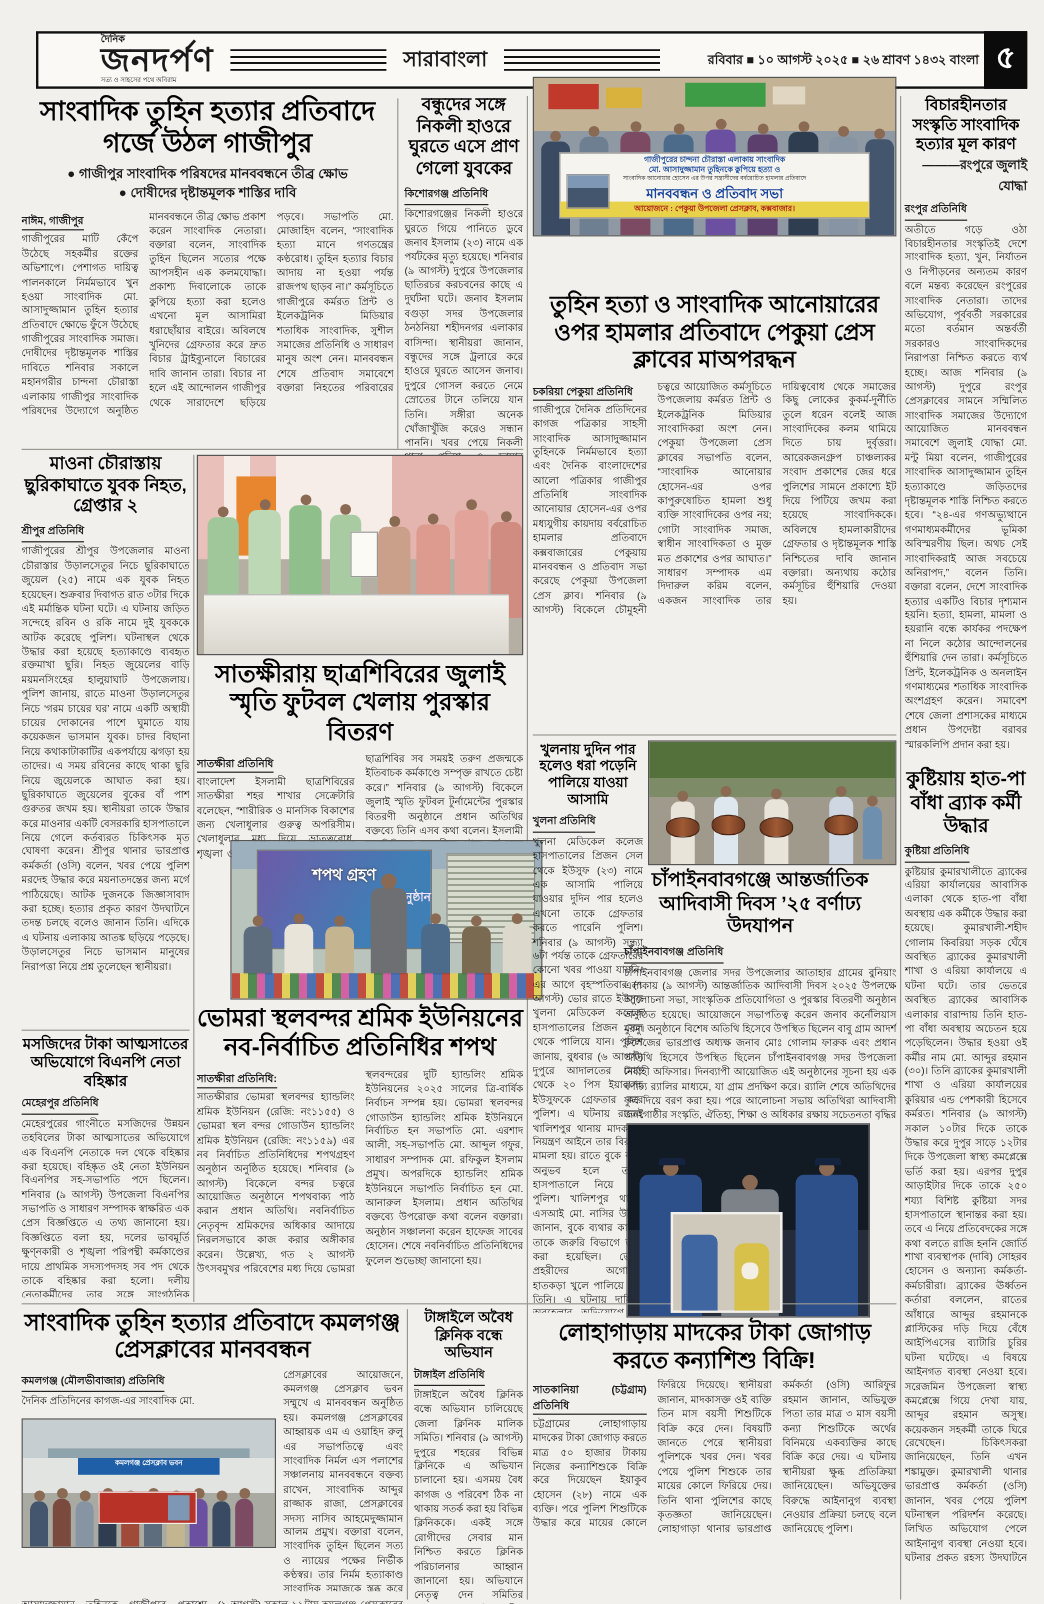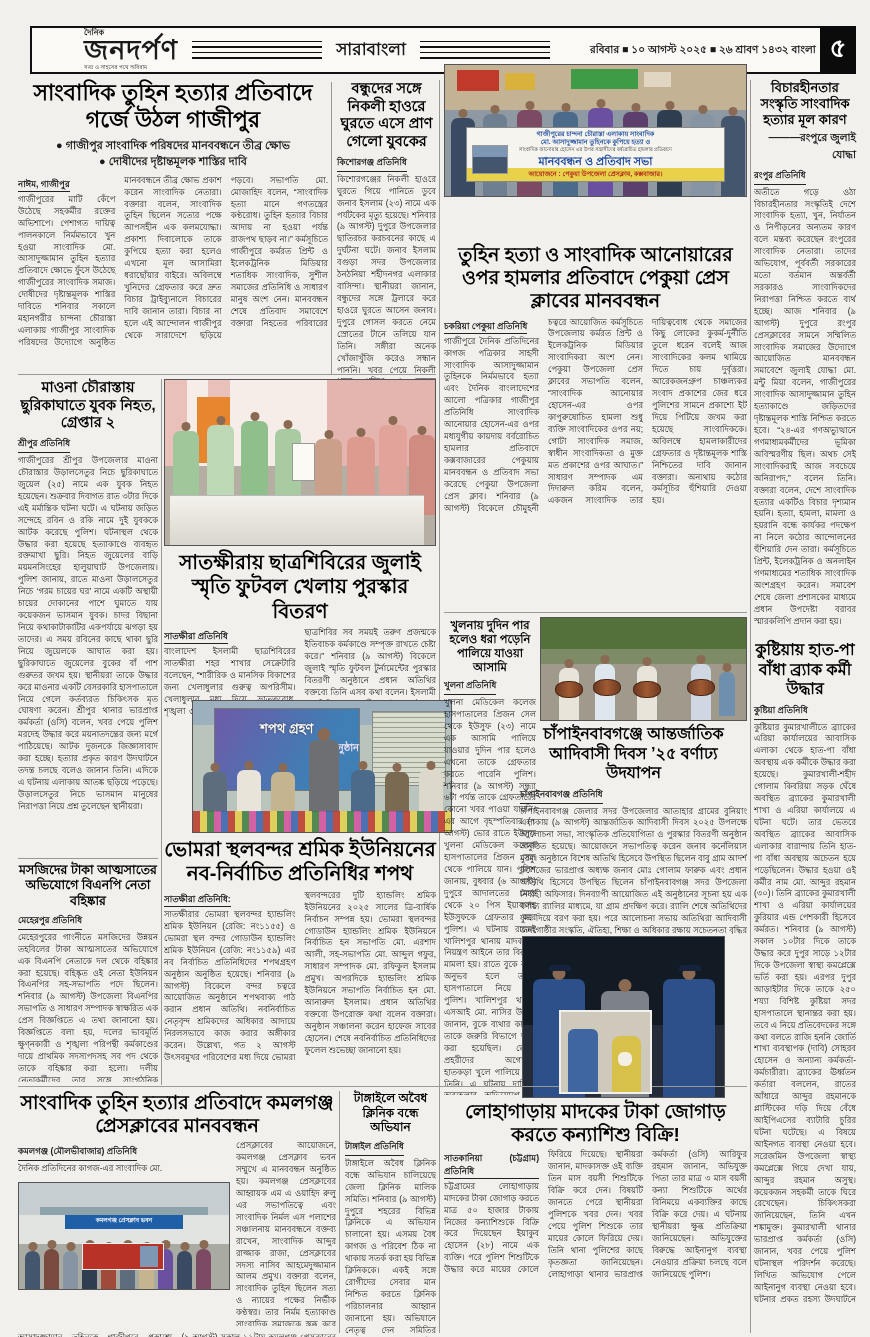--- a/index.html
+++ b/index.html
@@ -172,21 +172,21 @@
     <div class="pek-banner">
       <div class="pek-b1">গাজীপুরের চান্দনা চৌরাস্তা এলাকায় সাংবাদিক</div>
       <div class="pek-b1">মো. আসাদুজ্জামান তুহিনকে কুপিয়ে হত্যা ও</div>
       <div class="pek-b2">সাংবাদিক আনোয়ার হোসেন এর উপর সন্ত্রাসীদের বর্বরোচিত হামলার প্রতিবাদে</div>
       <div class="pek-title">মানববন্ধন ও প্রতিবাদ সভা</div>
       <div class="pek-portrait"></div>
       <div class="pek-foot">আয়োজনে : পেকুয়া উপজেলা প্রেসক্লাব, কক্সবাজার।</div>
     </div>
   </div>
   <div class="art" style="left:444px;top:243px;width:303px;">
-    <div class="hl hl-pekua">তুহিন হত্যা ও সাংবাদিক আনোয়ারের ওপর হামলার প্রতিবাদে পেকুয়া প্রেস ক্লাবের মানববন্ধন</div>
+    <div class="hl hl-pekua">তুহিন হত্যা ও সাংবাদিক আনোয়ারের ওপর হামলার প্রতিবাদে পেকুয়া প্রেস ক্লাবের মাঅপরদ্ধন</div>
     <div class="body cols3" style="height:293px;margin-top:4px;">
       <span class="byline">চকরিয়া পেকুয়া প্রতিনিধি</span>
       <div>গাজীপুরে দৈনিক প্রতিদিনের কাগজ পত্রিকার সাহসী সাংবাদিক আসাদুজ্জামান তুহিনকে নির্মমভাবে হত্যা এবং দৈনিক বাংলাদেশের আলো পত্রিকার গাজীপুর প্রতিনিধি সাংবাদিক আনোয়ার হোসেন-এর ওপর মধ্যযুগীয় কায়দায় বর্বরোচিত হামলার প্রতিবাদে কক্সবাজারের পেকুয়ায় মানববন্ধন ও প্রতিবাদ সভা করেছে পেকুয়া উপজেলা প্রেস ক্লাব। শনিবার (৯ আগস্ট) বিকেলে চৌমুহনী চত্বরে আয়োজিত কর্মসূচিতে উপজেলায় কর্মরত প্রিন্ট ও ইলেকট্রনিক মিডিয়ার সাংবাদিকরা অংশ নেন। পেকুয়া উপজেলা প্রেস ক্লাবের সভাপতি বলেন, “সাংবাদিক আনোয়ার হোসেন-এর ওপর কাপুরুষোচিত হামলা শুধু ব্যক্তি সাংবাদিকের ওপর নয়; গোটা সাংবাদিক সমাজ, স্বাধীন সাংবাদিকতা ও মুক্ত মত প্রকাশের ওপর আঘাত।” সাধারণ সম্পাদক এম দিদারুল করিম বলেন, একজন সাংবাদিক তার দায়িত্ববোধ থেকে সমাজের কিছু লোকের কুকর্ম-দুর্নীতি তুলে ধরেন বলেই আজ সাংবাদিকের কলম থামিয়ে দিতে চায় দুর্বৃত্তরা। আরেকজনগ্রুপ চাঞ্চল্যকর সংবাদ প্রকাশের জের ধরে পুলিশের সামনে প্রকাশ্যে ইট দিয়ে পিটিয়ে জখম করা হয়েছে সাংবাদিককে। অবিলম্বে হামলাকারীদের গ্রেফতার ও দৃষ্টান্তমূলক শাস্তি নিশ্চিতের দাবি জানান বক্তারা। অন্যথায় কঠোর কর্মসূচির হুঁশিয়ারি দেওয়া হয়।</div>
     </div>
   </div>
 
   <div class="vrule" style="left:750px;top:80px;height:1253px;"></div>
 
   <div class="art" style="left:754px;top:80px;width:102px;">
     <div class="hl hl-rangpur">বিচারহীনতার সংস্কৃতি সাংবাদিক হত্যার মূল কারণ</div>

